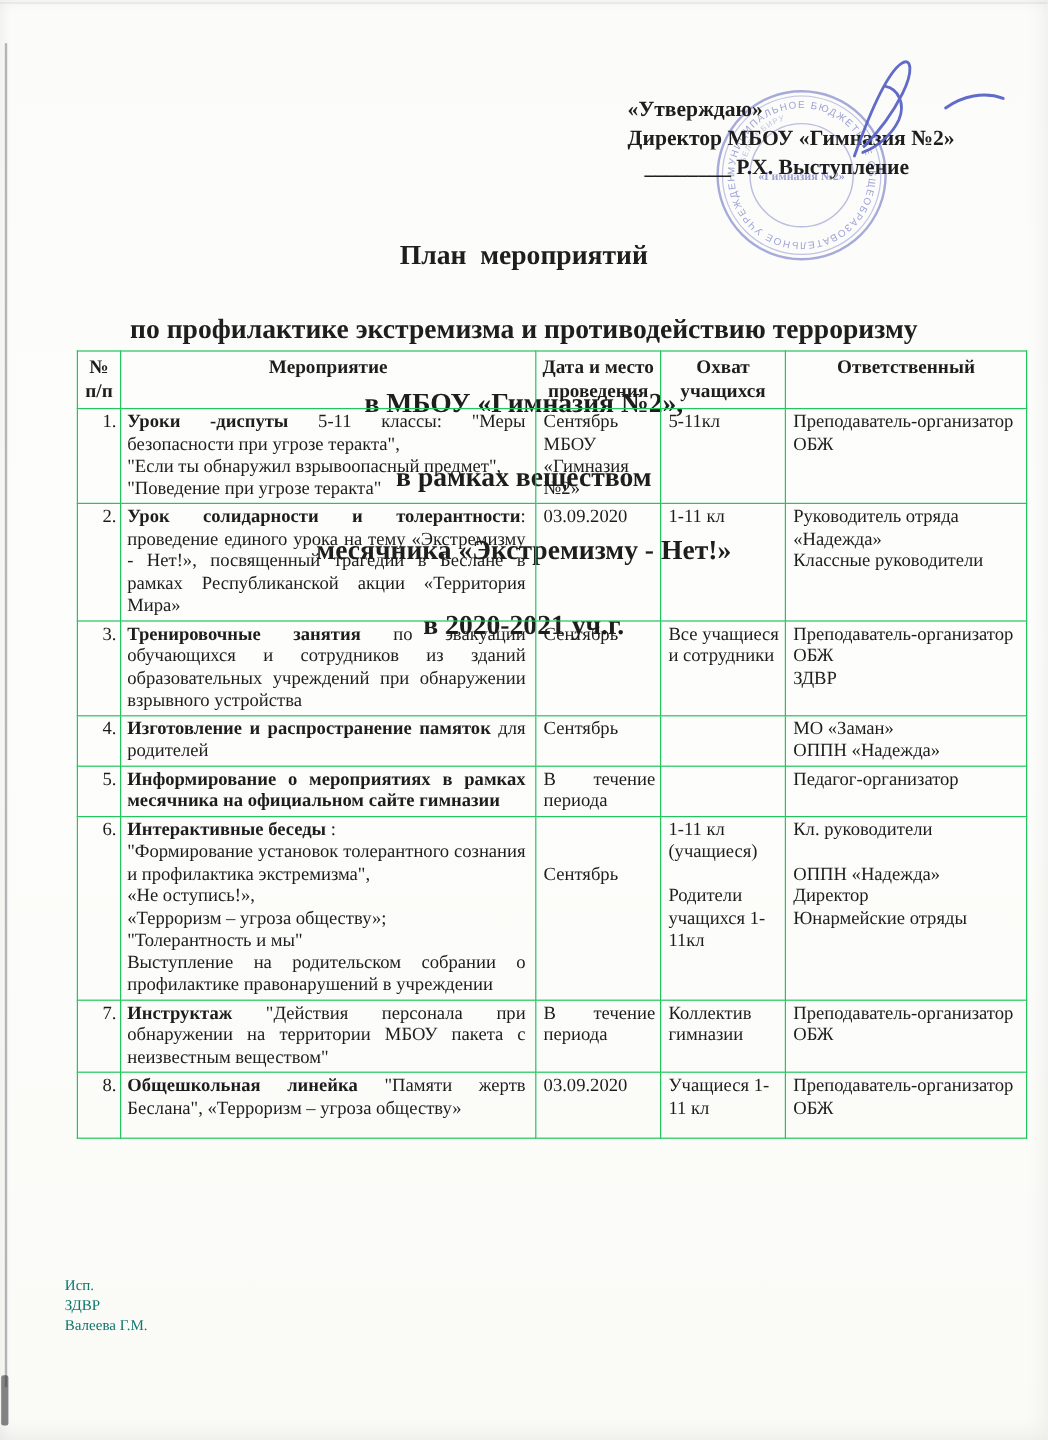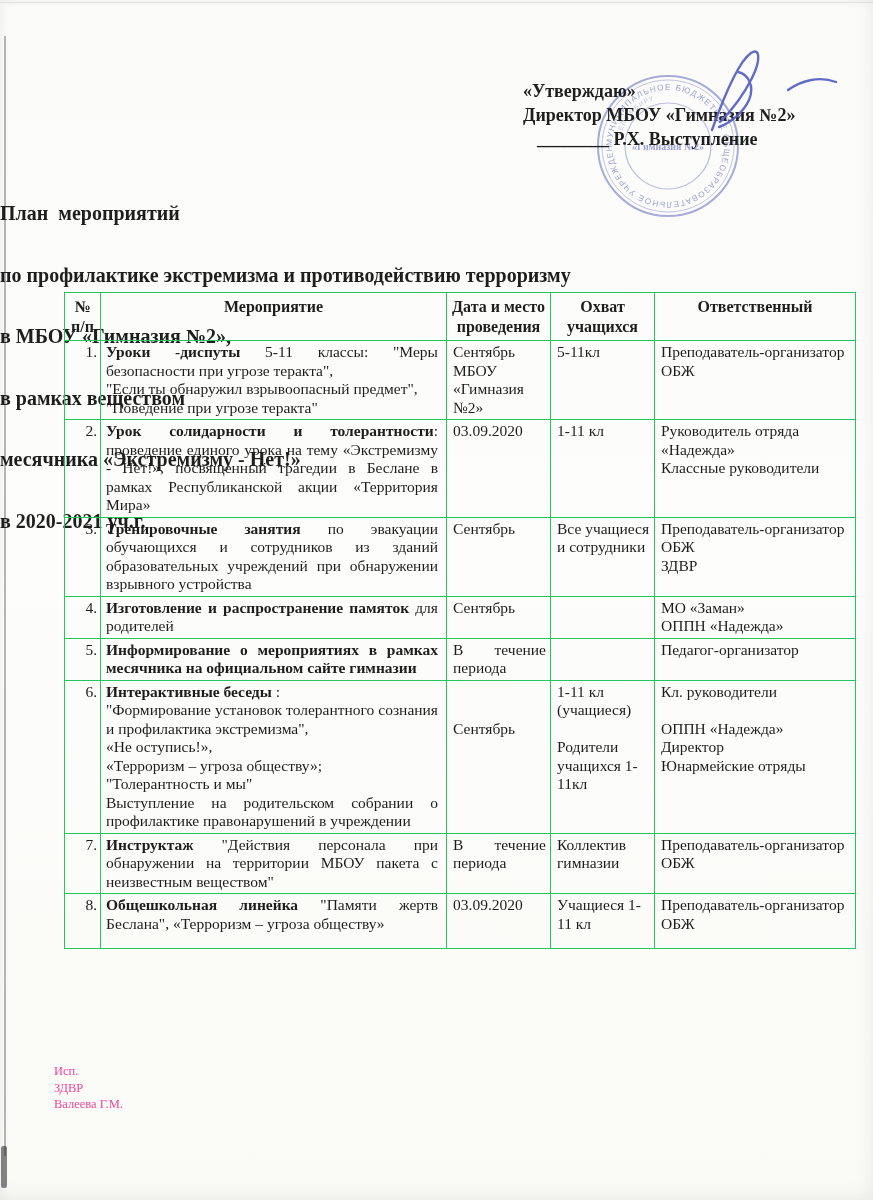--- a/index.html
+++ b/index.html
@@ -10,39 +10,39 @@
     font-family:"Liberation Serif","DejaVu Serif",serif;color:#1e1e1e;
   }
   .scan-top{position:absolute;left:0;top:2px;width:100%;height:1px;background:rgba(0,0,0,.08);}
   .scan-left{position:absolute;left:4px;top:36px;width:2px;height:1120px;background:rgba(70,70,82,.38);}
   .scan-left-b{position:absolute;left:1px;top:1146px;width:6px;height:42px;background:rgba(35,35,42,.55);border-radius:2px;}
 
   .approval{position:absolute;left:523px;top:80px;z-index:2;font-weight:700;font-size:18px;line-height:23.8px;}
   .approval .l1{}
   .approval .l3{margin-left:14px;}
 
-  .title{position:absolute;left:0;width:100%;top:162px;z-index:2;
-         font-weight:700;font-size:20px;line-height:20.5px;white-space:pre-wrap;}
+  .title{position:absolute;left:0;width:100%;top:162px;z-index:2;text-align:center;
+         font-weight:700;font-size:23px;line-height:20.5px;white-space:pre-wrap;}
 
   .stamp{position:absolute;left:592px;top:70px;z-index:1;opacity:.92;filter:blur(.3px);}
   .signature{position:absolute;left:688px;top:40px;z-index:3;opacity:.92;}
 
   table.plan{position:absolute;left:64px;top:292px;width:791px;z-index:2;
              border-collapse:collapse;table-layout:fixed;font-size:15.5px;line-height:18.5px;color:#1d1d1d;}
   .plan td,.plan th{border:1px solid #22c55e;vertical-align:top;overflow:hidden;}
   .plan th{font-size:16px;font-weight:700;text-align:center;padding:4px 2px;line-height:19.5px;}
   .c-num{text-align:right;padding:2px 3px 2px 1px;}
   .c-act{text-align:justify;text-align-last:left;padding:2px 8px 2px 5px;}
   .c-date,.c-cov,.c-resp{padding:2px 4px 2px 6px;margin-top:44px;}
   .c-date{text-align:justify;text-align-last:left;}
   .plan tr:last-child td{height:50px;}
   .para{min-height:18.5px;}
   .c-act b{font-weight:700;}
 
-  .footer{position:absolute;left:54px;top:1063px;z-index:2;font-size:12.5px;line-height:16.5px;color:#ec4899;}
+  .footer{position:absolute;left:54px;top:1063px;z-index:2;font-size:12.5px;line-height:16.5px;color:#0f766e;}
 </style>
 </head>
 <body>
 
 <div class="scan-top"></div>
 <div class="scan-left"></div>
 <div class="scan-left-b"></div>
 
 <svg class="stamp" width="152" height="152" viewBox="0 0 152 152">
   <g fill="none" stroke="#7c82c9">

